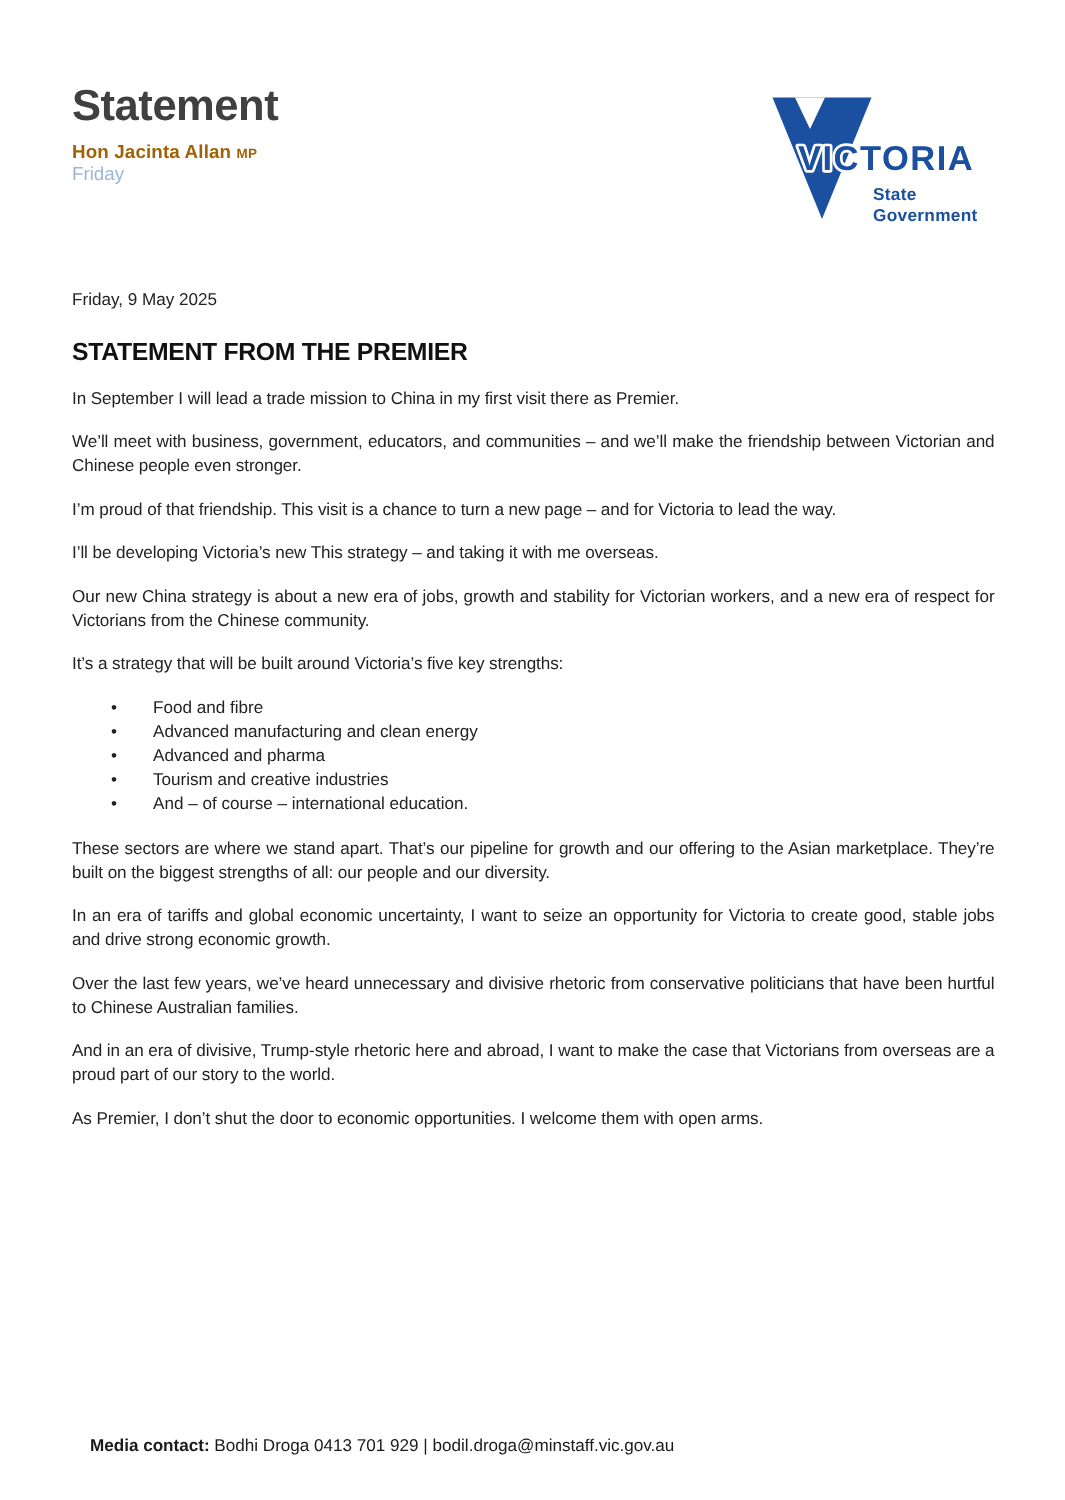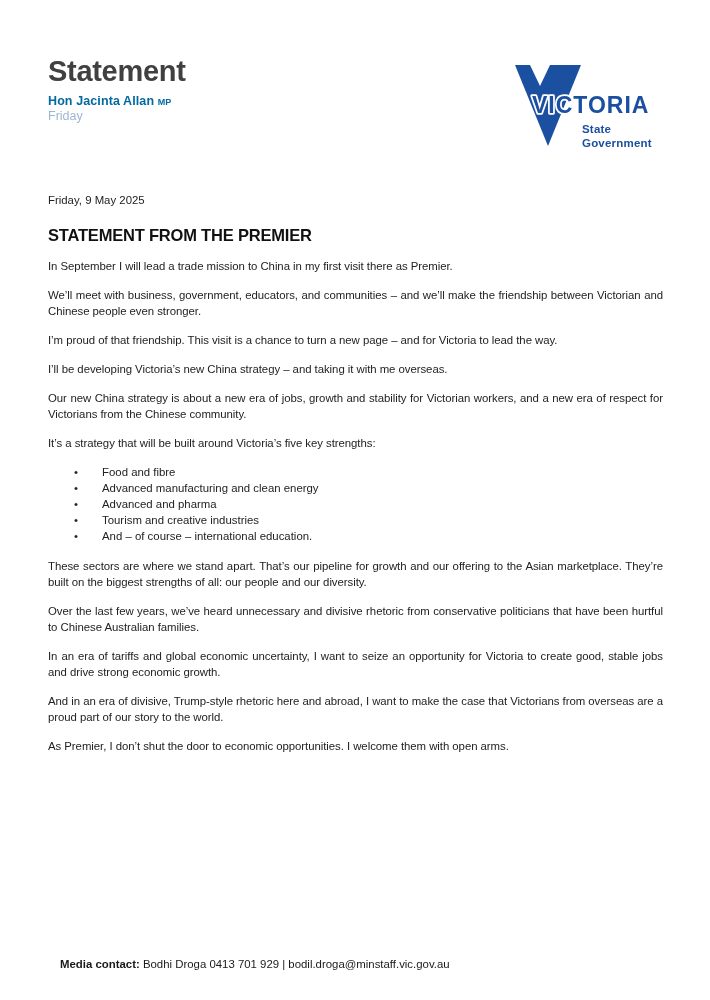--- a/index.html
+++ b/index.html
@@ -22,21 +22,21 @@
   }
   .masthead {
     color: #404040;
     font-size: 29px;
     font-weight: 700;
     letter-spacing: -0.3px;
     line-height: 1.1;
   }
   .author-line {
     margin-top: 6px;
-    color: #0369a1;
+    color: #a16207;
     font-size: 12.5px;
     font-weight: 700;
     letter-spacing: 0.1px;
   }
   .author-postnominal {
     font-size: 9px;
     font-weight: 700;
   }
   .author-role {
     margin-top: 1px;
@@ -155,39 +155,39 @@
   <div class="date">Friday, 9 May 2025</div>
 
   <h1 class="headline">STATEMENT FROM THE PREMIER</h1>
 
   <main class="doc-body">
     <div>
 
     <p class="para">In September I will lead a trade mission to China in my first visit there as Premier.</p>
         <p class="para">We’ll meet with business, government, educators, and communities – and we’ll make the friendship between Victorian and Chinese people even stronger.</p>
         <p class="para">I’m proud of that friendship. This visit is a chance to turn a new page – and for Victoria to lead the way.</p>
-        <p class="para">I’ll be developing Victoria’s new China strategy – and taking it with me overseas.</p>
+        <p class="para">I’ll be developing Victoria’s new This strategy – and taking it with me overseas.</p>
         <p class="para">Our new China strategy is about a new era of jobs, growth and stability for Victorian workers, and a new era of respect for Victorians from the Chinese community.</p>
         <p class="para">It’s a strategy that will be built around Victoria’s five key strengths:</p>
       </div>
 
     <ul class="strengths">
 
     <li>Food and fibre</li>
         <li>Advanced manufacturing and clean energy</li>
         <li>Advanced and pharma</li>
         <li>Tourism and creative industries</li>
         <li>And – of course – international education.</li>
       </ul>
 
     <div>
 
     <p class="para">These sectors are where we stand apart. That’s our pipeline for growth and our offering to the Asian marketplace. They’re built on the biggest strengths of all: our people and our diversity.</p>
+        <p class="para">In an era of tariffs and global economic uncertainty, I want to seize an opportunity for Victoria to create good, stable jobs and drive strong economic growth.</p>
         <p class="para">Over the last few years, we’ve heard unnecessary and divisive rhetoric from conservative politicians that have been hurtful to Chinese Australian families.</p>
-        <p class="para">In an era of tariffs and global economic uncertainty, I want to seize an opportunity for Victoria to create good, stable jobs and drive strong economic growth.</p>
         <p class="para">And in an era of divisive, Trump-style rhetoric here and abroad, I want to make the case that Victorians from overseas are a proud part of our story to the world.</p>
         <p class="para">As Premier, I don’t shut the door to economic opportunities. I welcome them with open arms.</p>
       </div>
   </main>
 
   <footer class="media-contact">
     <span class="label">Media contact:</span><span> Bodhi Droga 0413 701 929 | bodil.droga@minstaff.vic.gov.au</span>
   </footer>
 
 </div>

